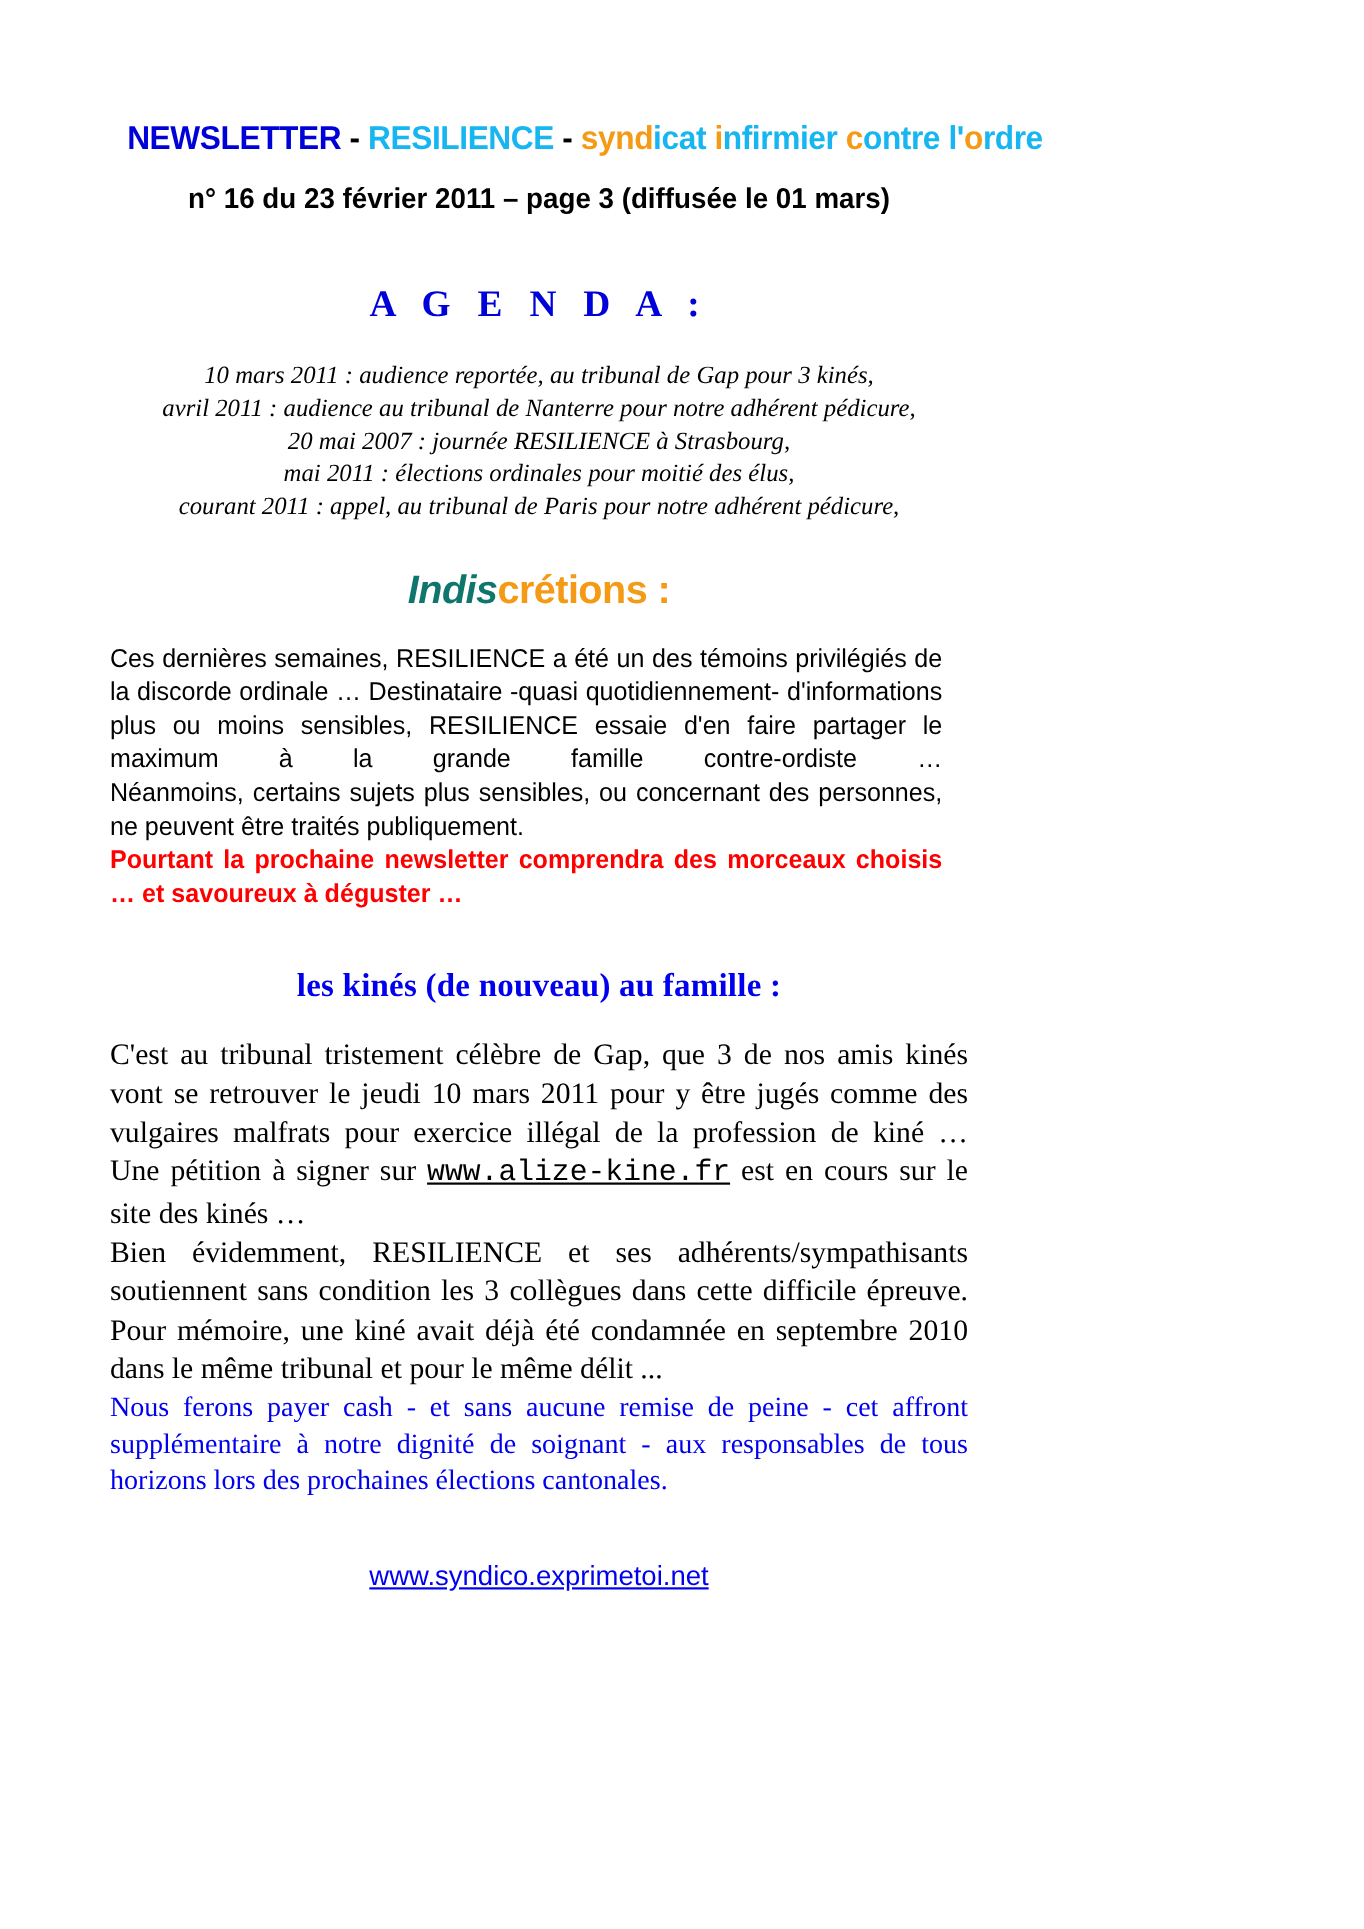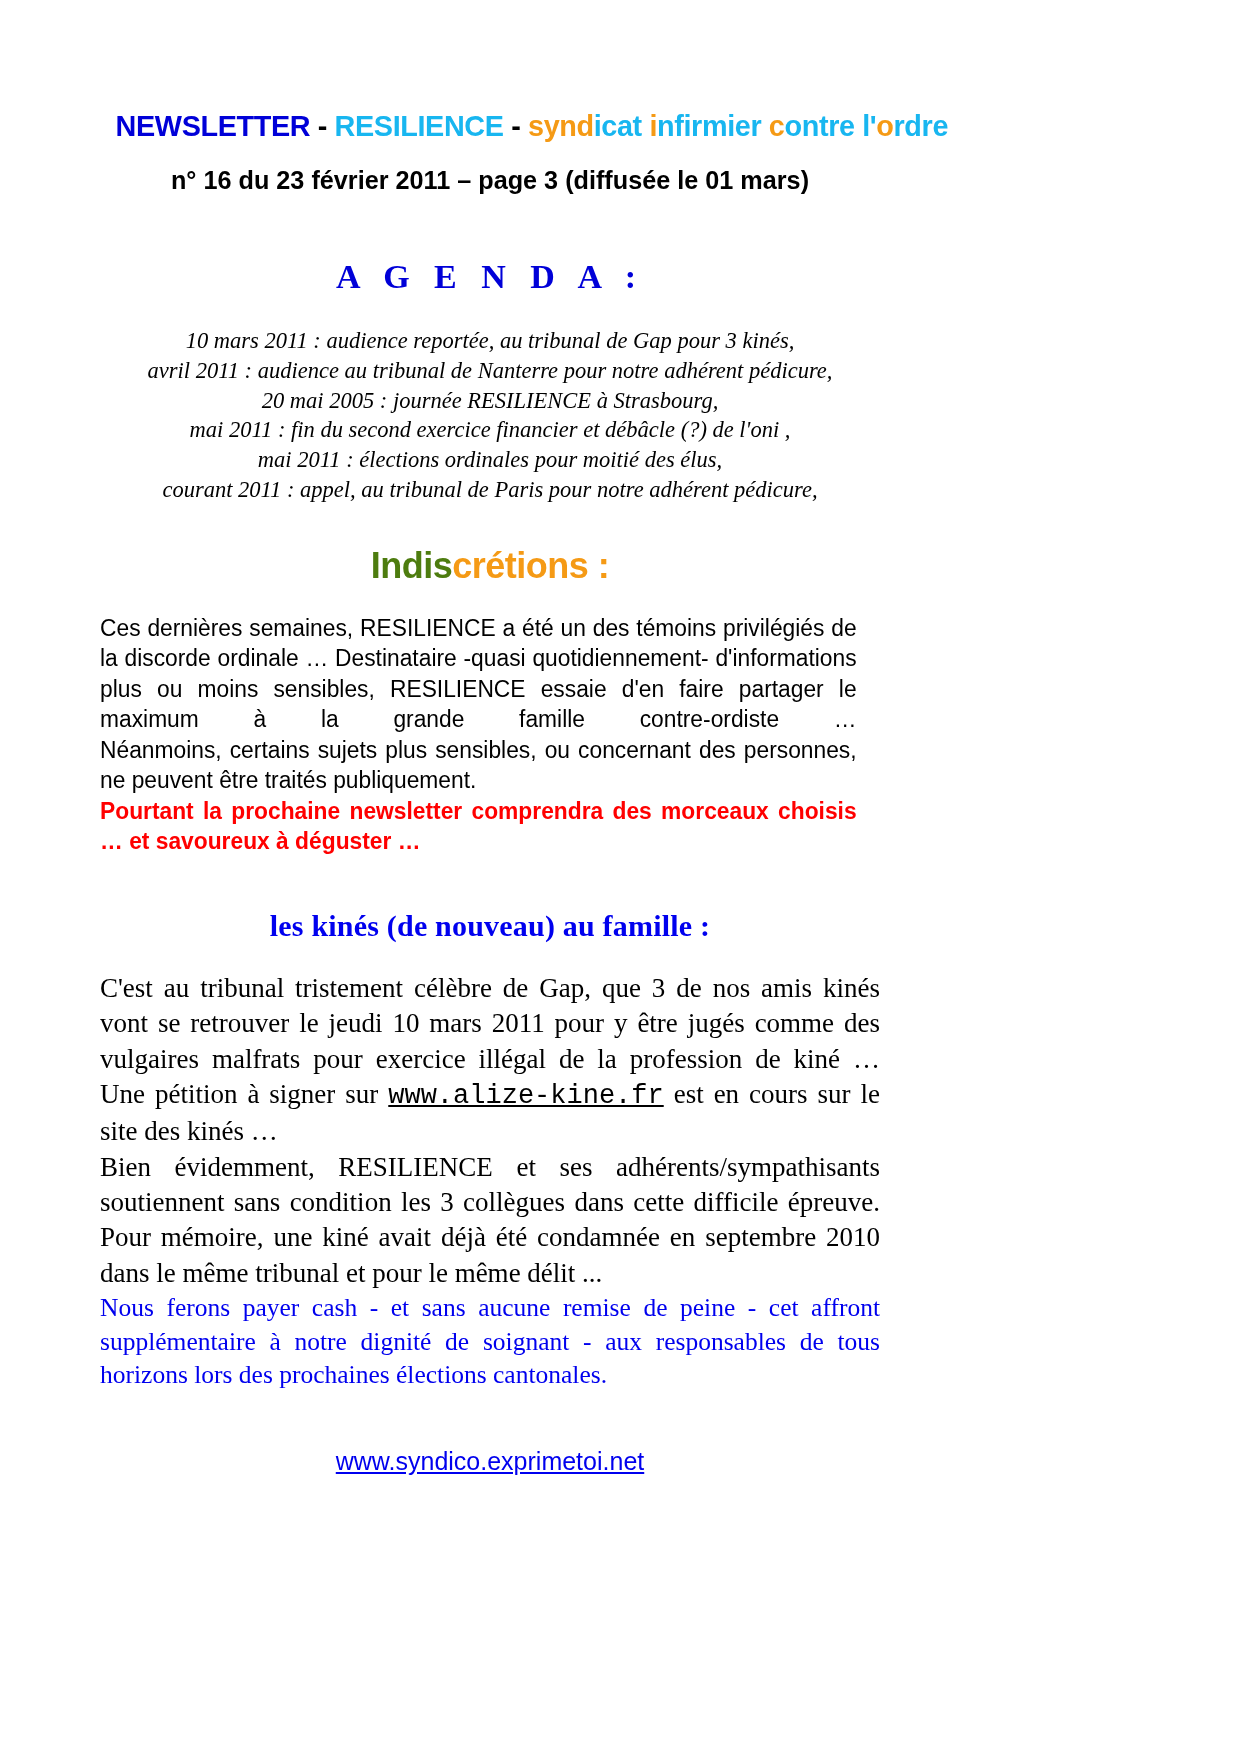--- a/index.html
+++ b/index.html
@@ -32,21 +32,21 @@
     letter-spacing: -0.4px;
     line-height: 1.18;
     white-space: nowrap;
     transform: scaleX(0.96);
     transform-origin: center top;
   }
   .masthead .seg { display: inline; }
   .c-blue   { color: #0000d8; }
   .c-cyan   { color: #18b6f0; }
   .c-orange { color: #f59a15; }
-  .c-dkblue { color: #4d7c0f; }
+  .c-dkblue { color: #0f766e; font-style: italic; }
   .c-black  { color: #000000; }
 
   .issue-line {
     text-align: center;
     font-family: "Liberation Sans", sans-serif;
     font-weight: bold;
     font-size: 26px;
     color: #000;
     margin-top: 22px;
     white-space: nowrap;
@@ -148,22 +148,21 @@
   <div class="masthead">
     <span class="seg c-blue">NEWSLETTER</span><span class="seg c-black"> - </span><span class="seg c-cyan">RESILIENCE</span><span class="seg c-black"> - </span><span class="seg c-orange">synd</span><span class="seg c-cyan">icat</span><span class="seg c-black"> </span><span class="seg c-orange">i</span><span class="seg c-cyan">nfirmier</span><span class="seg c-black"> </span><span class="seg c-orange">c</span><span class="seg c-cyan">ontre</span><span class="seg c-cyan"> l'</span><span class="seg c-orange">o</span><span class="seg c-cyan">rdre</span>
   </div>
 
   <div class="issue-line">n° 16 du 23 février 2011 – page 3 (diffusée le 01 mars)</div>
 
   <div class="agenda-title">A G E N D A :</div>
   <div class="agenda-body">
     <div>10 mars 2011 : audience reportée, au tribunal de Gap pour 3 kinés,</div>
     <div>avril 2011 : audience au tribunal de Nanterre pour notre adhérent pédicure,</div>
-    <div>20 mai 2005 : journée RESILIENCE à Strasbourg,</div>
-    <div>mai 2011 : fin du second exercice financier et débâcle (?) de l'oni ,</div>
+    <div>20 mai 2007 : journée RESILIENCE à Strasbourg,</div>
     <div>mai 2011 : élections ordinales pour moitié des élus,</div>
     <div>courant 2011 : appel, au tribunal de Paris pour notre adhérent pédicure,</div>
   </div>
 
   <div class="indis-title">
     <span class="c-dkblue">Indis</span><span class="c-orange">crétions :</span>
   </div>
 
   <div class="sans-body">
     <p class="just">Ces dernières semaines, RESILIENCE a été un des témoins privilégiés de la discorde ordinale … Destinataire -quasi quotidiennement- d'informations  plus ou moins sensibles, RESILIENCE essaie d'en faire partager le maximum à la grande famille contre-ordiste …</p>

